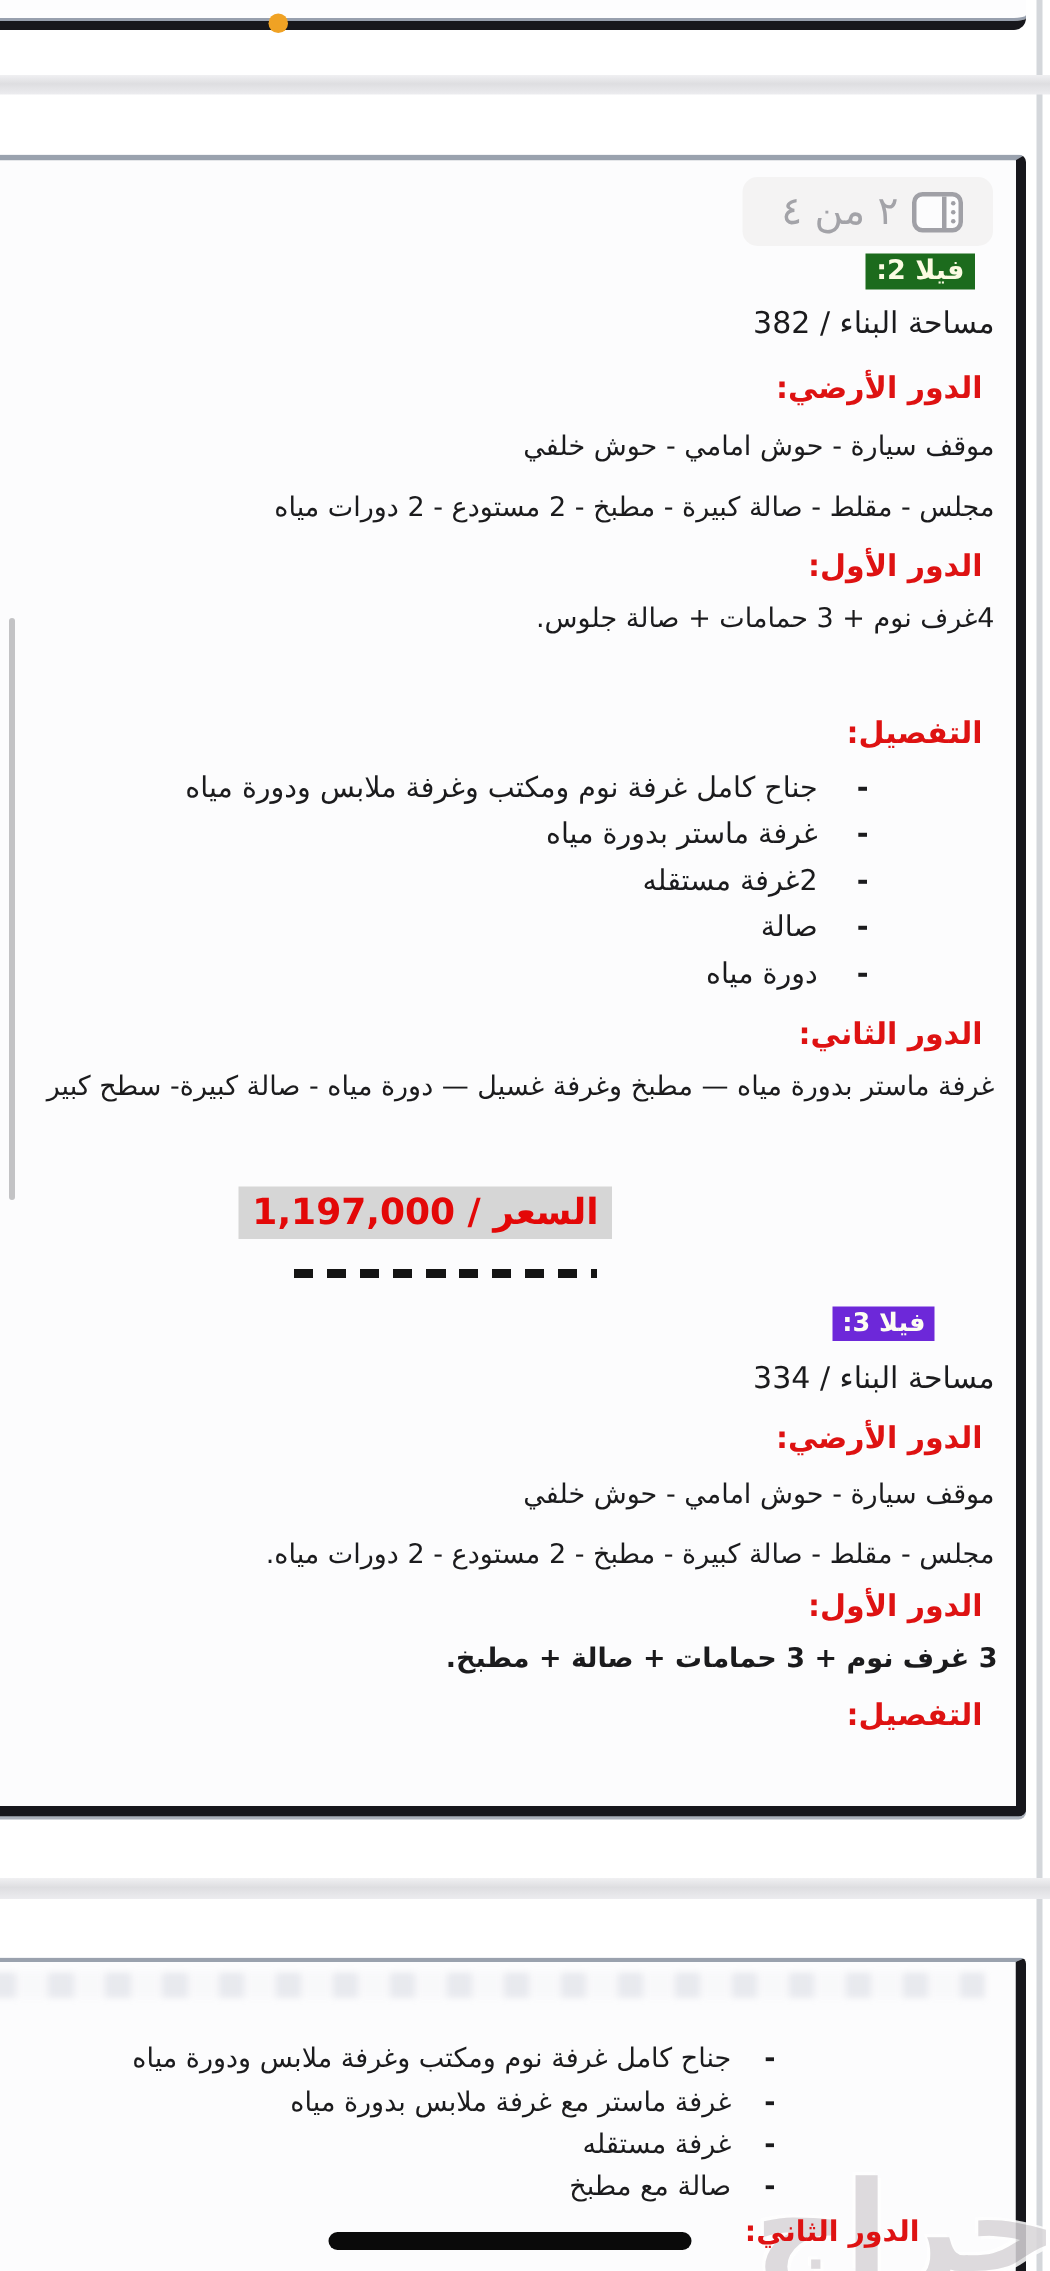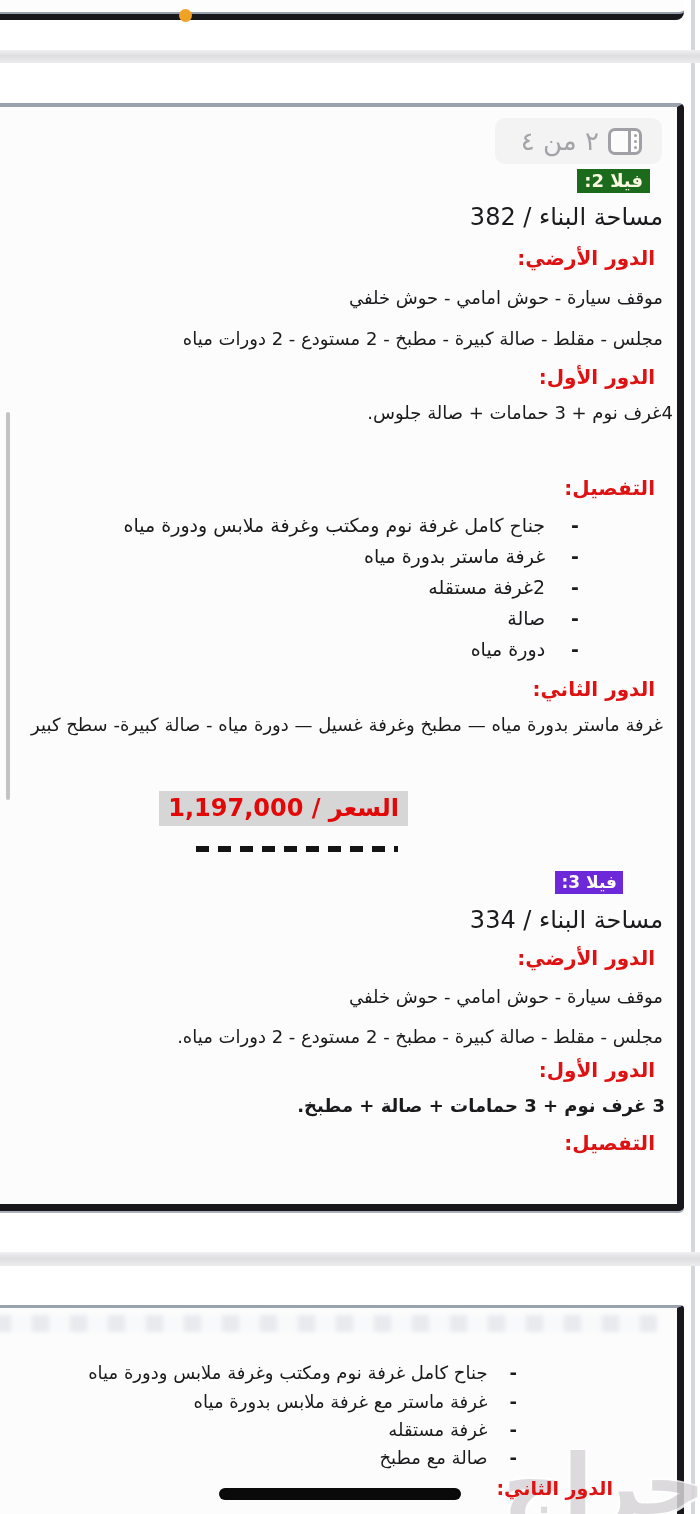--- a/index.html
+++ b/index.html
@@ -30,21 +30,21 @@
 
   .scrollbar { position:absolute; left:6px; top:412px; width:4px; height:388px;
                background:#c3c3c5; border-radius:2px; z-index:7; }
 
   .home-bar { position:absolute; left:219px; top:1488px; width:242px; height:12px;
               border-radius:6px; background:#0a0a0a; z-index:20; }
 
   
   .abs { position:absolute; white-space:nowrap; }
   .tline { color:#1b1b1d; font-size:18px; }
-  .tline-lg { color:#1b1b1d; font-size:24px;margin-left:48px; }
+  .tline-lg { color:#1b1b1d; font-size:20px;margin-left:48px; }
   .h-red { color:#de1212; font-weight:bold; font-size:20px; }
 
   .indicator-chip { display:flex; align-items:center; gap:9px; direction:rtl;
                     background:#f4f3f3; border-radius:10px; padding:8px 20px 8px 26px;
                     color:#a3a3a8; font-size:26px; }
   .doc-icon { direction:ltr; width:34px; height:27px; border:3px solid #a0a0a6;
               border-radius:7px; display:flex; justify-content:flex-end; background:#fcfcfd; }
   .doc-icon-dots { width:11px; border-left:3px solid #a0a0a6; display:flex;
                    flex-direction:column; justify-content:space-evenly; align-items:center; }
   .doc-icon-dots i { width:3px; height:3px; background:#a0a0a6; border-radius:50%; }
@@ -100,21 +100,21 @@
 
     <span class="abs chip-green" style="top:62px; right:27px;margin-left:20px;">فيلا 2:</span>
 
     <div class="abs tline-lg" style="top:96px; right:14px;">مساحة البناء / 382</div>
 
     <div class="abs h-red" style="top:139px; right:22px;">الدور الأرضي:</div>
     <div class="abs tline" style="top:180px; right:14px;">موقف سيارة - حوش امامي - حوش خلفي</div>
     <div class="abs tline" style="top:221px; right:14px;">مجلس - مقلط - صالة كبيرة - مطبخ - 2 مستودع - 2 دورات مياه</div>
 
     <div class="abs h-red" style="top:258px; right:22px;">الدور الأول:</div>
-    <div class="abs tline" style="top:295px; right:4px;">4غرف نوم + 3 حمامات + صالة جلوس.</div>
+    <div class="abs tline" style="top:295px; right:14px;">4غرف نوم + 3 حمامات + صالة جلوس.</div>
 
     <div class="abs h-red" style="top:369px; right:22px;">التفصيل:</div>
 
     <div class="abs li-row" style="top:407px; right:98px;">
       <span class="dash">-</span>
       <span>جناح كامل غرفة نوم ومكتب وغرفة ملابس ودورة مياه</span>
     </div>
     <div class="abs li-row" style="top:438px; right:98px;">
       <span class="dash">-</span>
       <span>غرفة ماستر بدورة مياه</span>

